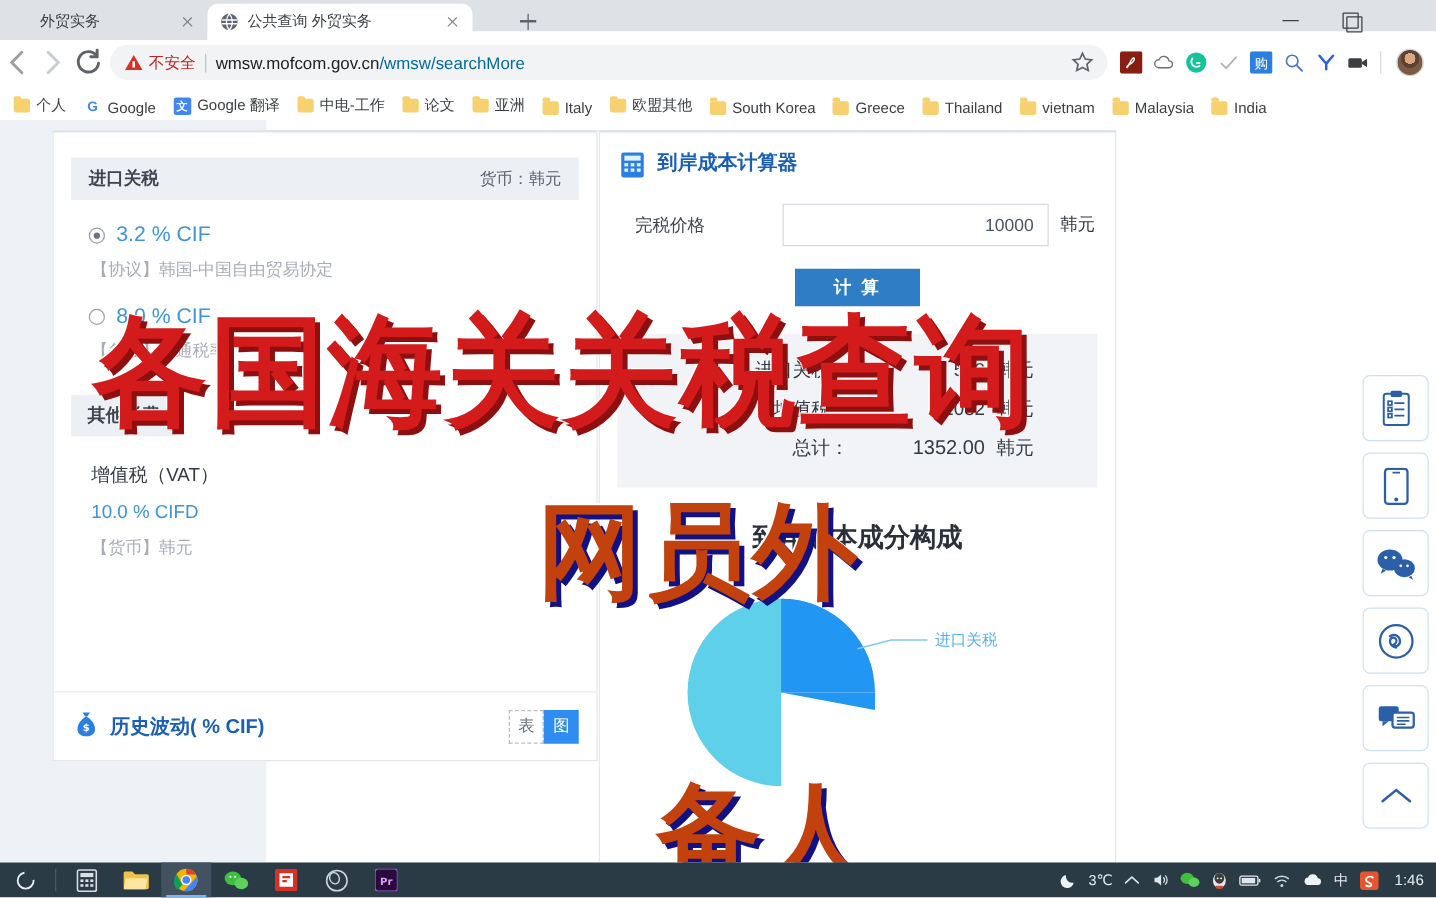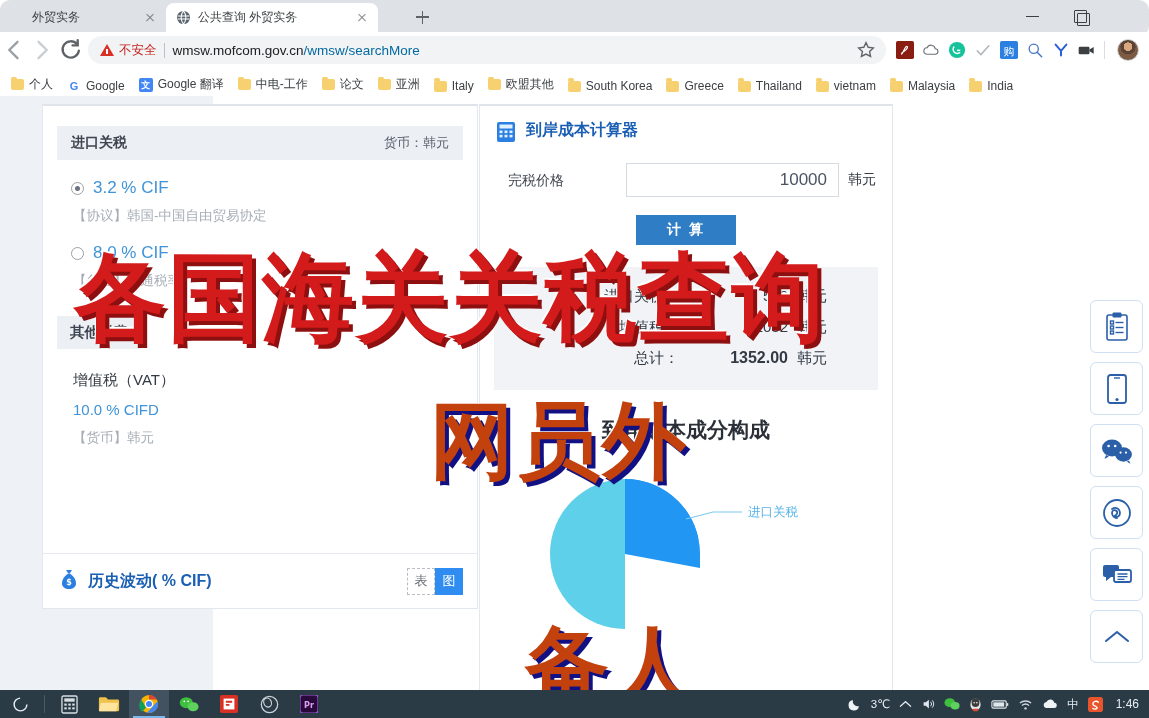--- a/index.html
+++ b/index.html
@@ -5,23 +5,22 @@
   * { box-sizing: border-box; margin: 0; padding: 0; }
   html, body {
     width: 1149px; height: 718px; overflow: hidden;
     font-family: "Liberation Sans", "DejaVu Sans", sans-serif;
     background: #fff;
   }
   .screen { position: relative; width: 1149px; height: 718px; overflow: hidden; }
 
   
   .chrome-top {
-    position: absolute; left: 0; top: 0; width: 1149px; height: 36px;
+    position: absolute; left: 0; top: 0; width: 1149px; height: 25px;
     background: #dee1e6;
-    border-radius: 10px;
   }
   .tabstrip { position: absolute; left: 0; top: 0; height: 32px; display: flex; align-items: flex-end; }
   .tab {
     position: relative; height: 29px; display: flex; align-items: center;
     padding: 0 8px 0 10px; border-radius: 8px 8px 0 0; font-size: 12px; color: #3c4043;
     white-space: nowrap; gap: 7px;
   }
   .tab.inactive { background: #dee1e6; width: 166px; }
   .tab.active { background: #ffffff; width: 212px; }
   .tab-favicon {
@@ -175,40 +174,40 @@
     font-size: 13px;
   }
   .tg.off { border: 1px dashed #b8bdc6; color: #6a7078; background: #fff; }
   .tg.on { background: #2f8cf0; color: #fff; }
 
   
   .calc-row { display: flex; align-items: center; padding: 22px 0 0 0; justify-content: flex-end; }
   .calc-label { font-size: 14px; color: #3f4550; position: absolute; left: 28px; top: 66px; }
   .calc-input {
     width: 213px; height: 34px; border: 1px solid #d6dbe2; background: #fff;
-    text-align: right; padding-right: 11px; font-size: 17px; color: #4a5462;
+    text-align: right; padding-right: 11px; font-size: 14px; color: #4a5462;
     line-height: 32px; font-family: "Liberation Sans", sans-serif;
   }
   .calc-unit { font-size: 14px; color: #333a44; margin-left: 9px; width: 44px; }
   .calc-btn {
     display: block; margin: 18px auto 0 auto; width: 100px; height: 30px;
     background: #2f7dc4; color: #fff; border: none; font-size: 14px; font-weight: bold;
     letter-spacing: 2px;
   }
   .result-box {
     margin: 22px 14px 0 14px; background: #f1f3f7; padding: 14px 0 16px 0;
   }
   .res-row {
     display: flex; align-items: baseline; justify-content: center; padding: 6px 0;
     font-size: 15px; color: #333a44;
   }
   .res-lab { width: 150px; text-align: right; }
   .res-val { width: 118px; text-align: right; padding-right: 9px; }
   .res-unit { width: 46px; text-align: left; }
-  .res-row.total .res-val { font-weight: bold; font-size: 16px; }
+  .res-row.total .res-val { font-weight: normal; font-size: 16px; }
   .pie-title { text-align: center; margin-top: 26px; font-size: 21px; font-weight: bold; color: #2b3038; }
   .pie-wrap { position: relative; margin-top: 28px; height: 160px; }
 
   
   .rail { position: absolute; right: 0; top: 204px; width: 59px; }
   .rail-btn {
     width: 53px; height: 53px; margin-bottom: 9px; background: #fff;
     border: 1px solid #cfe0f3; border-radius: 6px;
     display: flex; align-items: center; justify-content: center;
   }

